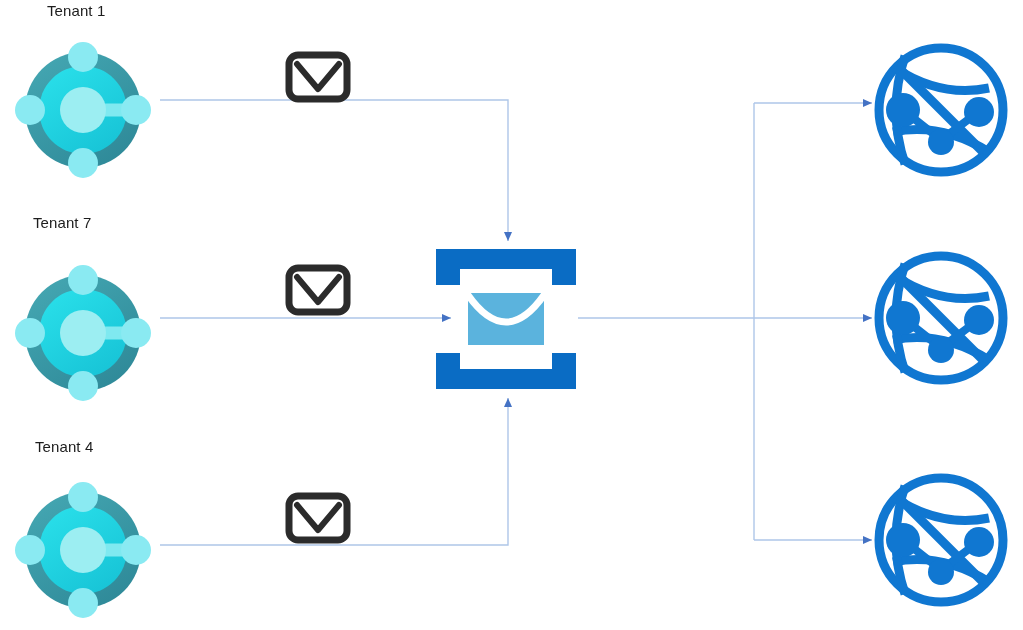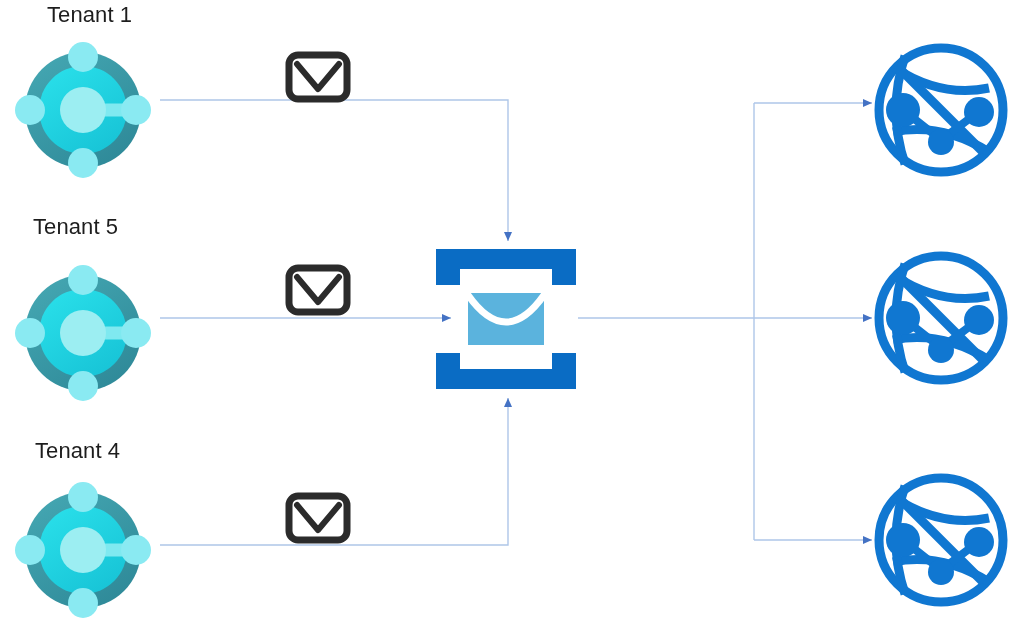--- a/index.html
+++ b/index.html
@@ -1,19 +1,19 @@
 <!DOCTYPE html>
 <html><head>
 <meta charset="utf-8">
 <style>
   html,body{margin:0;padding:0;background:#ffffff;}
   body{width:1023px;height:630px;overflow:hidden;
        font-family:"Liberation Sans",sans-serif;}
   #stage{position:relative;width:1023px;height:630px;background:#ffffff;}
-  .tenant-label{position:absolute;font-size:22px;color:#1d1d1d;
+  .tenant-label{position:absolute;font-size:15px;color:#1d1d1d;
        font-family:"Liberation Sans",sans-serif;white-space:nowrap;letter-spacing:.1px;}
   .node{position:absolute;}
   svg{display:block;overflow:visible;}
   #wires{position:absolute;left:0;top:0;width:1023px;height:630px;pointer-events:none;}
 </style>
 </head>
 <body>
 
 <div id="stage">
 
@@ -40,21 +40,21 @@
 
       <path d="M754,103 L872,103" marker-end="url(#ah-r)"></path>
 
       <path d="M754,318 L872,318" marker-end="url(#ah-r)"></path>
 
       <path d="M754,540 L872,540" marker-end="url(#ah-r)"></path>
     </g>
   </svg>
 
   <div class="tenant-label" style="left:47px; top:2px;">Tenant 1</div>
-  <div class="tenant-label" style="left:33px; top:214px;">Tenant 5</div>
+  <div class="tenant-label" style="left:33px; top:214px;">Tenant 7</div>
   <div class="tenant-label" style="left:35px; top:438px;">Tenant 4</div>
 
   <div class="node" style="left:8px; top:35px;">
     <svg width="150" height="150" viewBox="0 0 150 150">
       <defs>
         <linearGradient id="g-out1" x1="0" y1="0" x2="0.7" y2="1">
           <stop offset="0" stop-color="#46a9b4"></stop>
             <stop offset="1" stop-color="#2f8a99"></stop>
         </linearGradient>
         <linearGradient id="g-in1" x1="0.1" y1="0" x2="0.8" y2="1">

